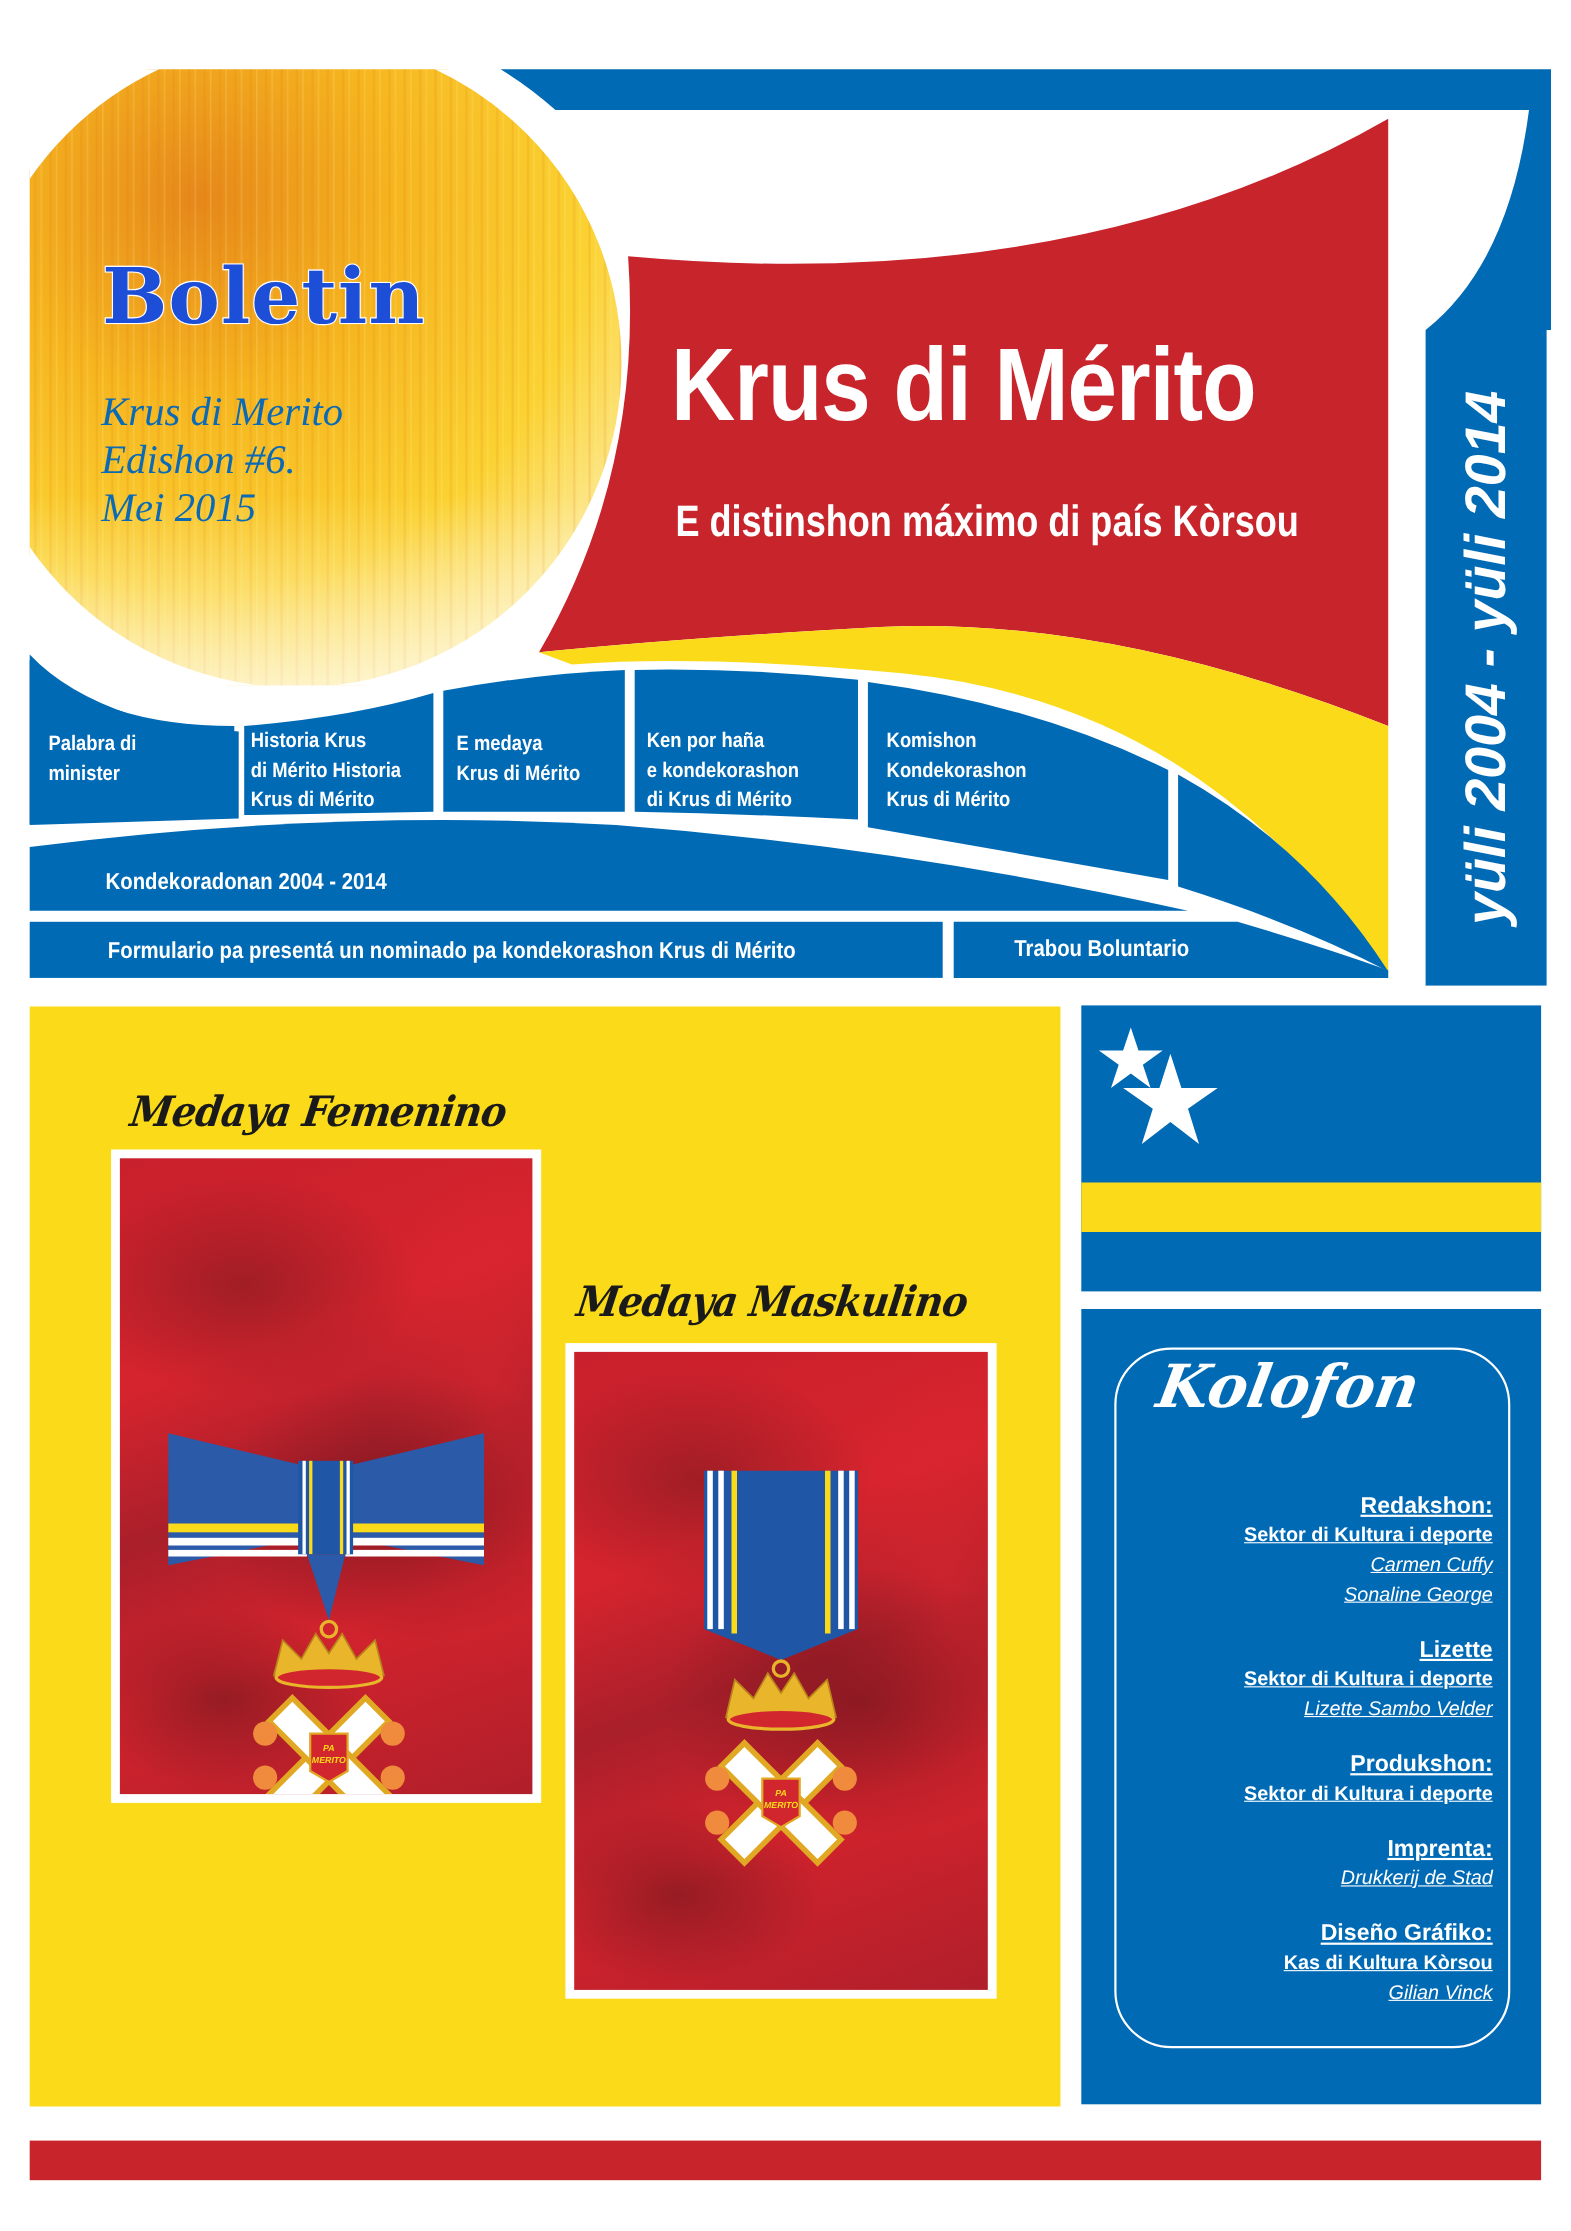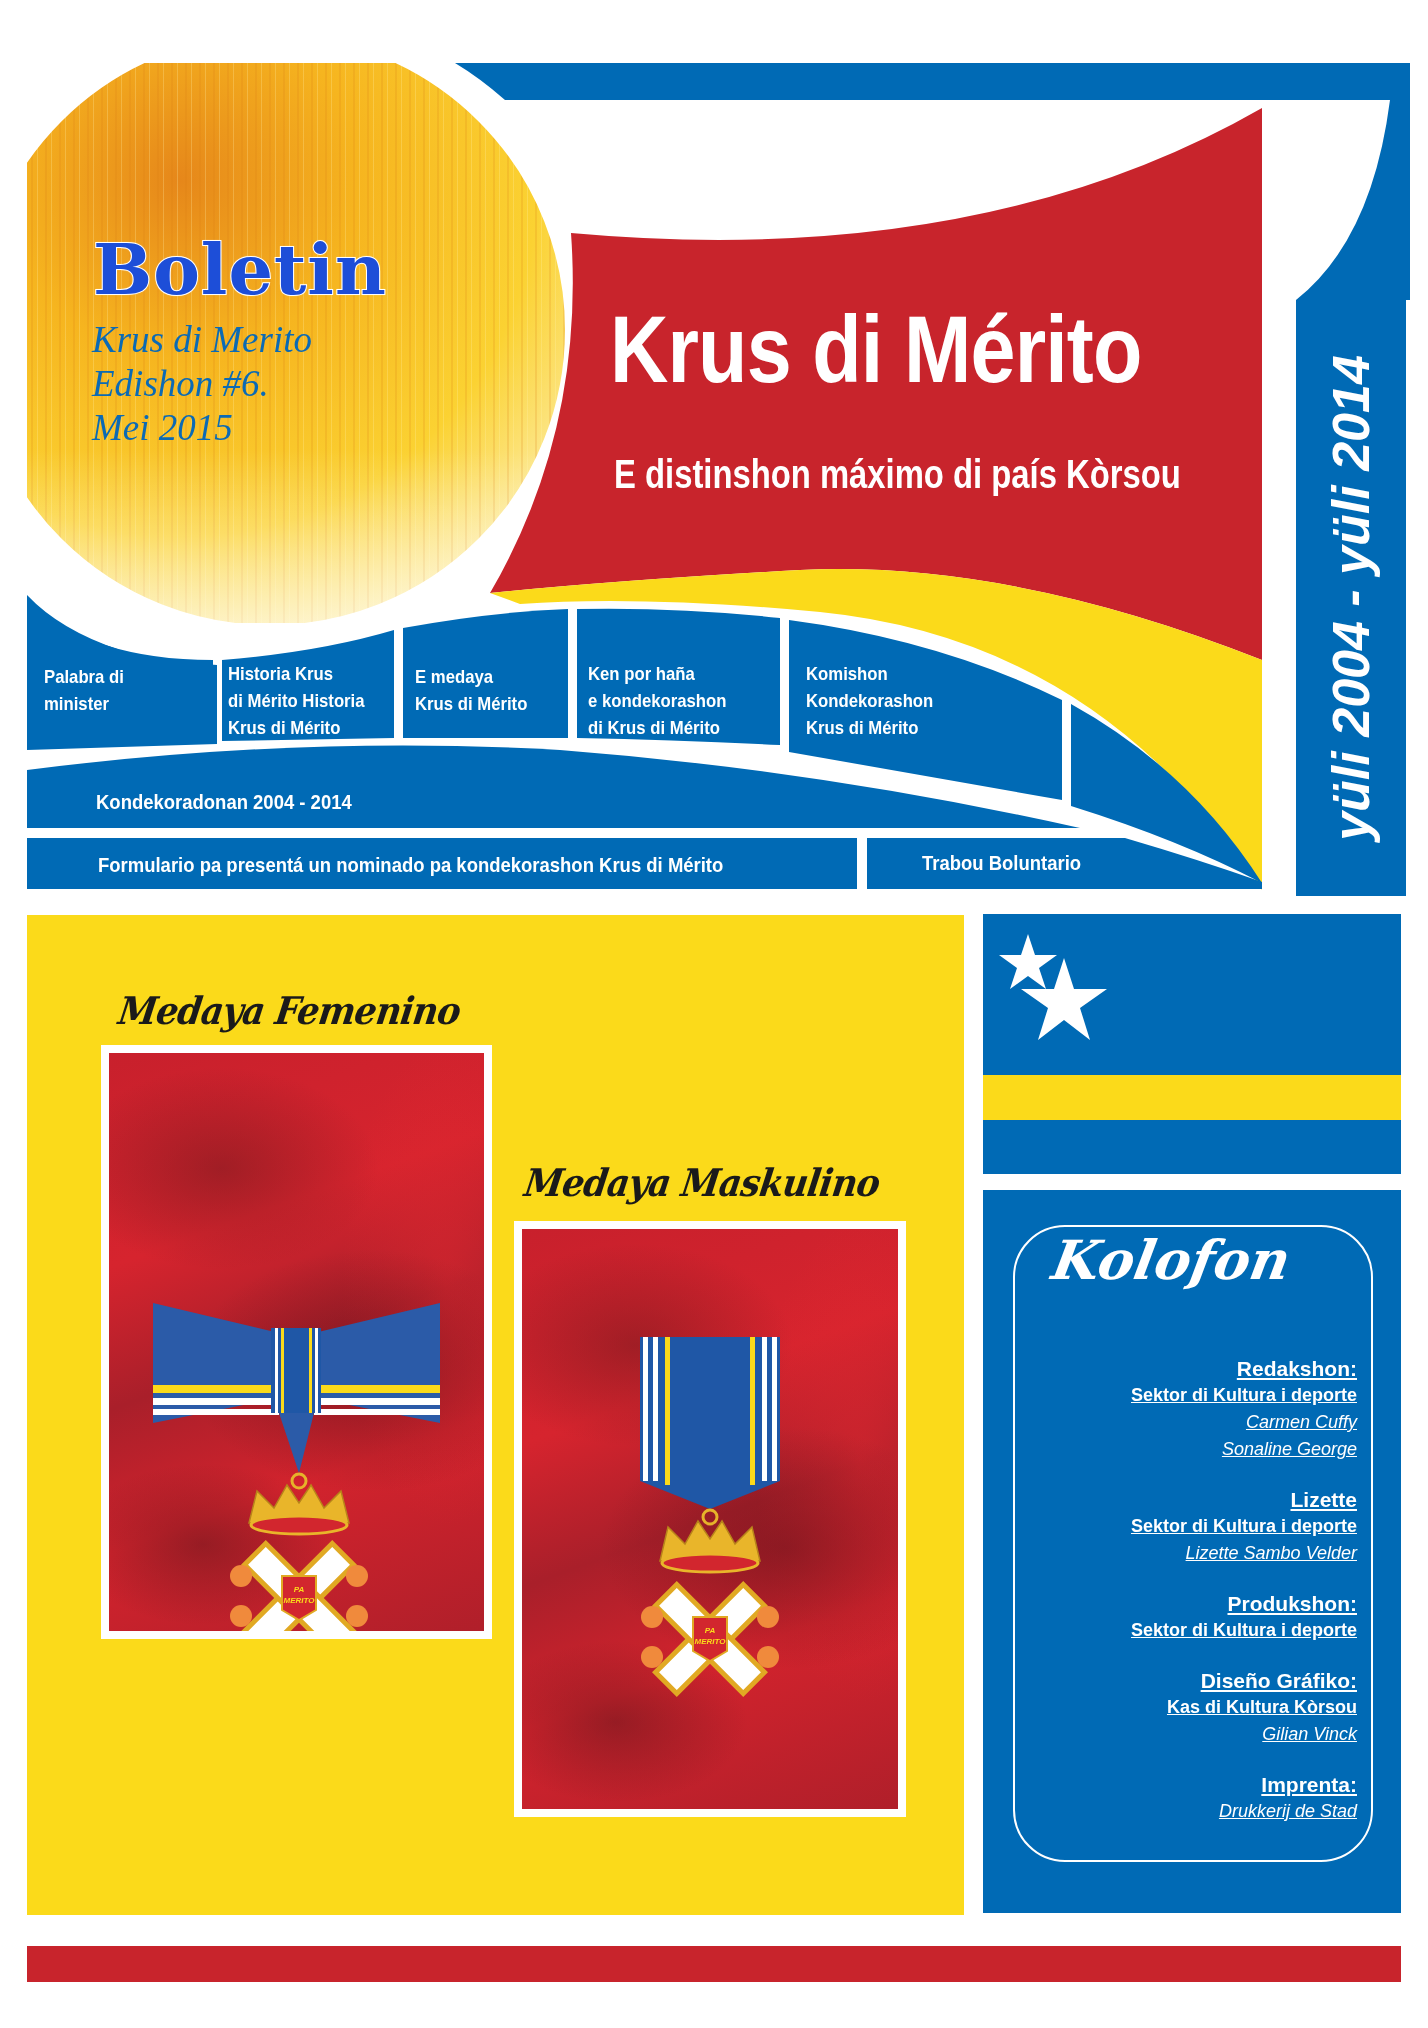--- a/index.html
+++ b/index.html
@@ -4,21 +4,21 @@
 <style>
   html, body { margin:0; padding:0; background:#ffffff; }
   body { width:1428px; height:2028px; position:relative; overflow:hidden; font-family:"Liberation Sans", sans-serif; }
   #header-svg { position:absolute; left:0; top:0; width:1428px; height:910px; }
   .boletin-title {
     position:absolute; left:93px; top:228px; font-family:"DejaVu Serif", serif; font-weight:bold;
     font-size:70px; color:#1d4ed8; letter-spacing:1px;
     -webkit-text-stroke:2px #ffffff; paint-order:stroke fill;
     text-shadow:0 0 2px #fff;
   }
-  .boletin-sub { position:absolute; left:92px; font-family:"Liberation Serif", serif; font-style:italic; font-size:37px; color:#0b6ab5; line-height:44px; }
+  .boletin-sub { position:absolute; left:92px; font-family:"Liberation Serif", serif; font-style:italic; font-size:37px; color:#0b6ab5; line-height:44px;margin-top:35px; }
   .banner-title { position:absolute; left:610px; top:296px; font-family:"Liberation Sans", sans-serif; font-weight:bold; font-size:94px; color:#ffffff; transform:scaleX(0.86); transform-origin:left top; white-space:nowrap; letter-spacing:-1px; }
   .banner-sub { position:absolute; left:614px; top:452px; font-family:"Liberation Sans", sans-serif; font-weight:bold; font-size:40px; color:#ffffff; transform:scaleX(0.82); transform-origin:left top; white-space:nowrap; }
   .vertical-date { position:absolute; left:1296px; top:300px; width:110px; height:595px; display:flex; align-items:center; justify-content:center; }
   .vertical-date span { display:block; transform:rotate(-90deg); white-space:nowrap; color:#ffffff; font-weight:bold; font-style:italic; font-size:52px; font-family:"Liberation Sans", sans-serif; }
   .nav-label { position:absolute; color:#ffffff; font-weight:bold; font-size:19px; line-height:27px; font-family:"Liberation Sans", sans-serif; transform:scaleX(0.88); transform-origin:left top; white-space:nowrap; cursor:pointer; }
   .bar-label { position:absolute; color:#ffffff; font-weight:bold; font-size:21px; font-family:"Liberation Sans", sans-serif; transform:scaleX(0.88); transform-origin:left top; white-space:nowrap; cursor:pointer; }
 
   .yellow-panel { position:absolute; left:27px; top:915px; width:937px; height:1000px; background:#fbda1a; }
   .medal-title { position:absolute; font-family:"DejaVu Serif", serif; font-style:italic; font-weight:bold; font-size:38px; color:#1a1a1a; transform:skewX(-8deg) scaleX(0.92); transform-origin:left top; white-space:nowrap; letter-spacing:-1px; }
   .medal-frame { position:absolute; background:#ffffff; padding:8px; box-sizing:border-box; }
@@ -247,24 +247,24 @@
     <div class="kol-group">
       <div class="kol-label">Lizette</div>
       <div class="kol-org">Sektor di Kultura i deporte</div>
       <div class="kol-name">Lizette Sambo Velder</div>
     </div>
     <div class="kol-group">
       <div class="kol-label">Produkshon:</div>
       <div class="kol-org">Sektor di Kultura i deporte</div>
     </div>
     <div class="kol-group">
+      <div class="kol-label">Imprenta:</div>
+      <div class="kol-name">Drukkerij de Stad</div>
+    </div>
+    <div class="kol-group">
       <div class="kol-label">Diseño Gráfiko:</div>
       <div class="kol-org">Kas di Kultura Kòrsou</div>
       <div class="kol-name">Gilian Vinck</div>
     </div>
-    <div class="kol-group">
-      <div class="kol-label">Imprenta:</div>
-      <div class="kol-name">Drukkerij de Stad</div>
-    </div>
   </div>
 </div>
 
 <div class="footer-bar"></div>
 
 </body></html>

